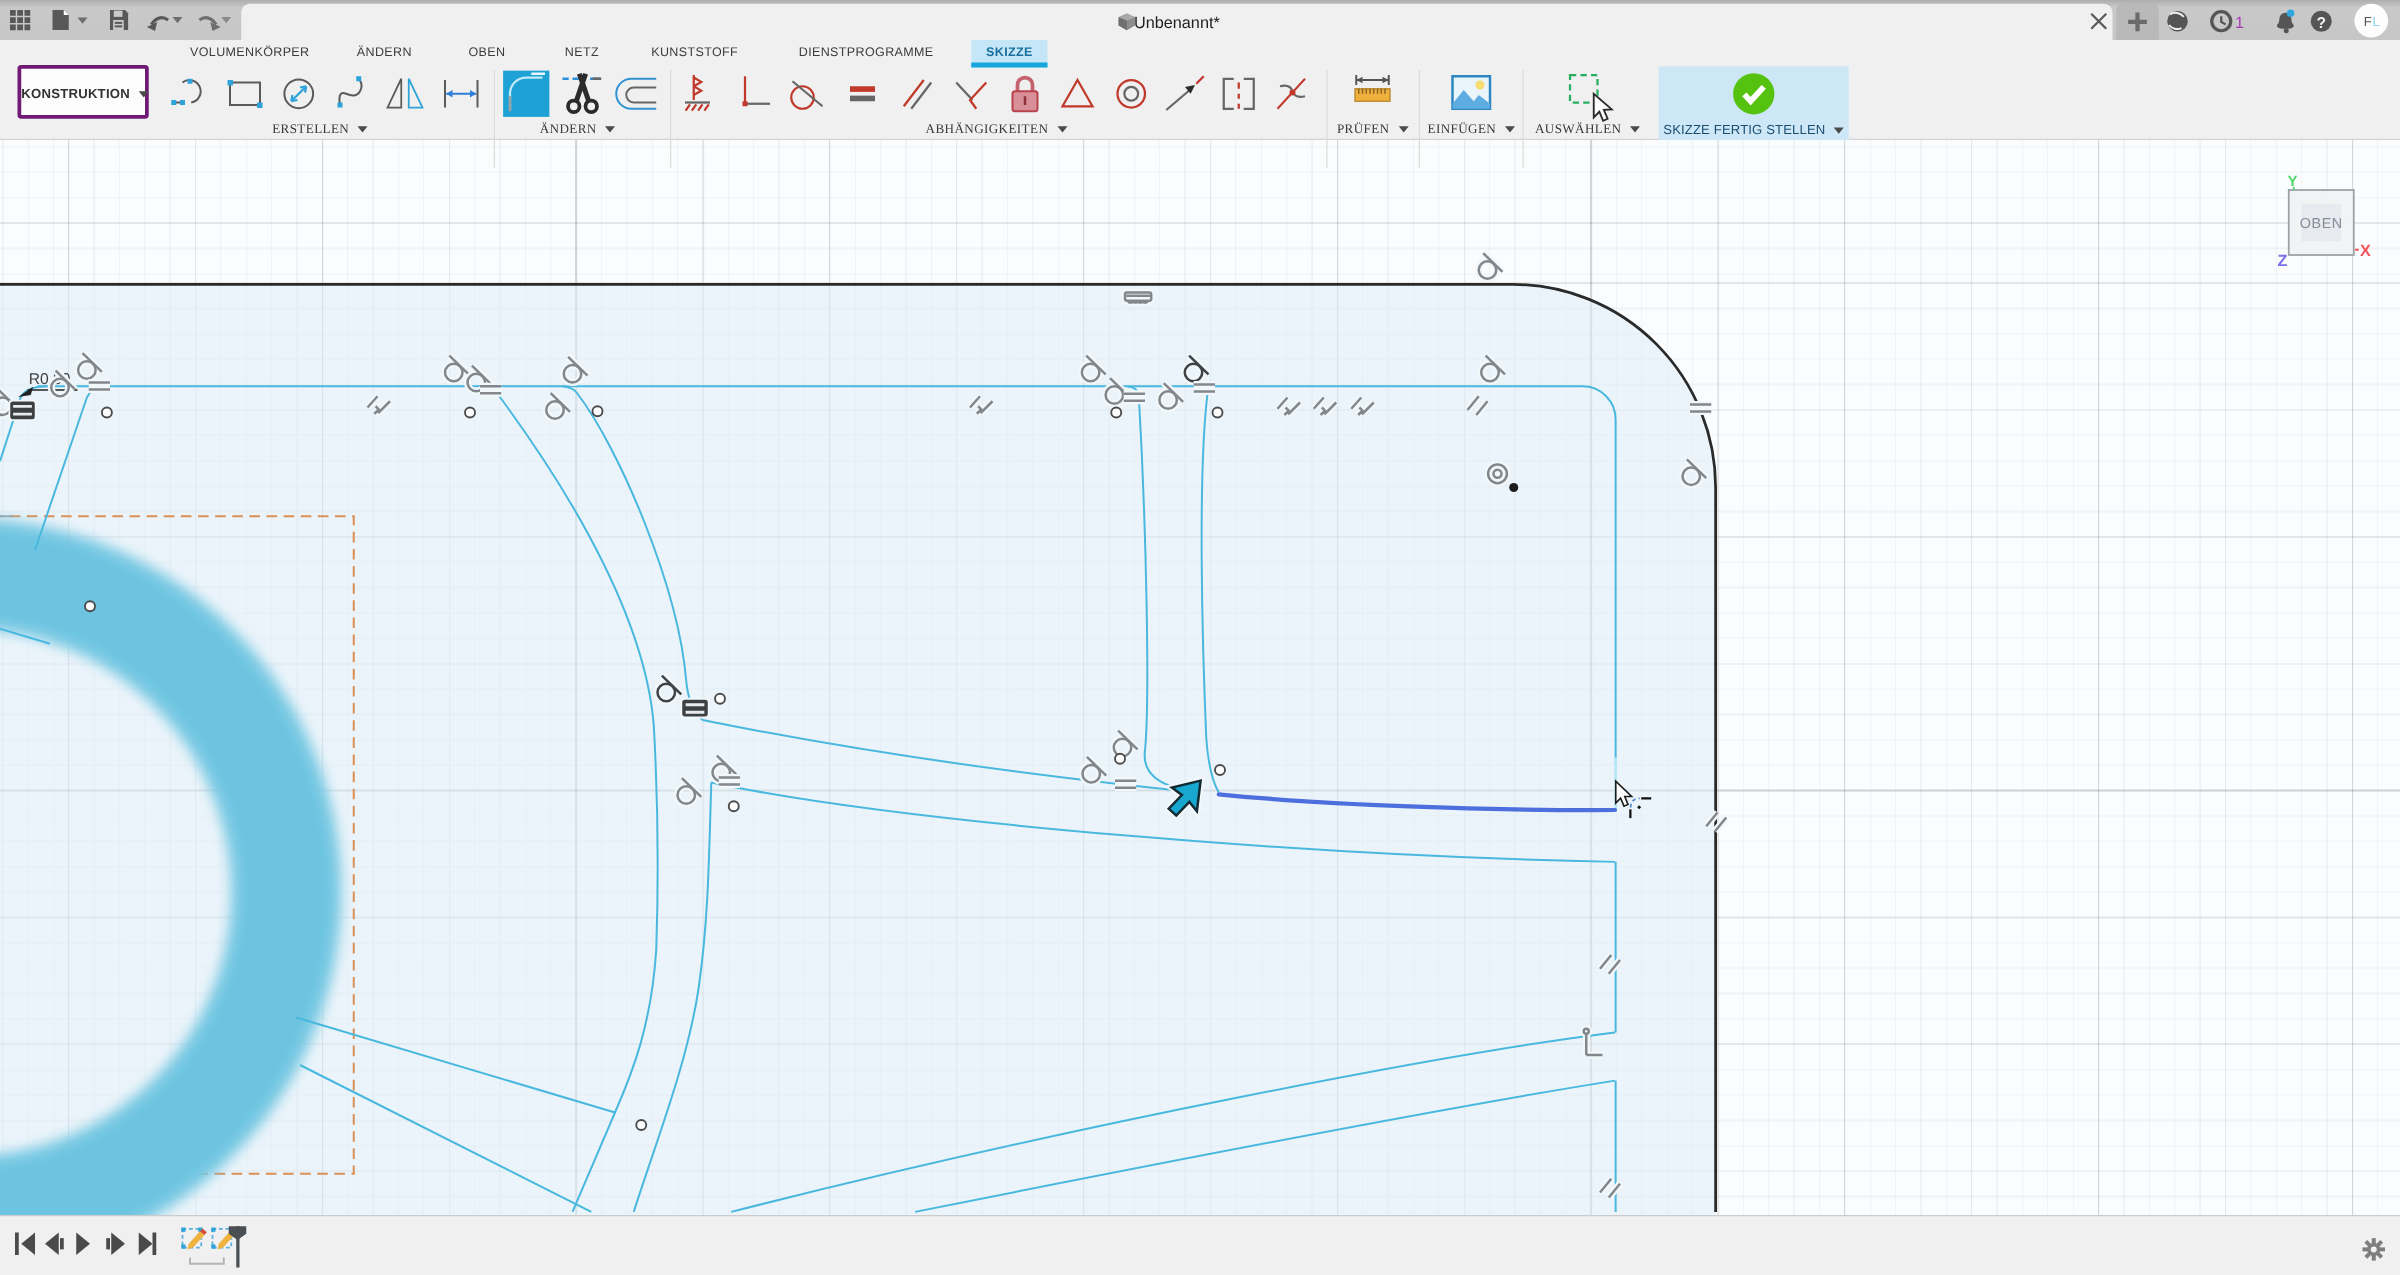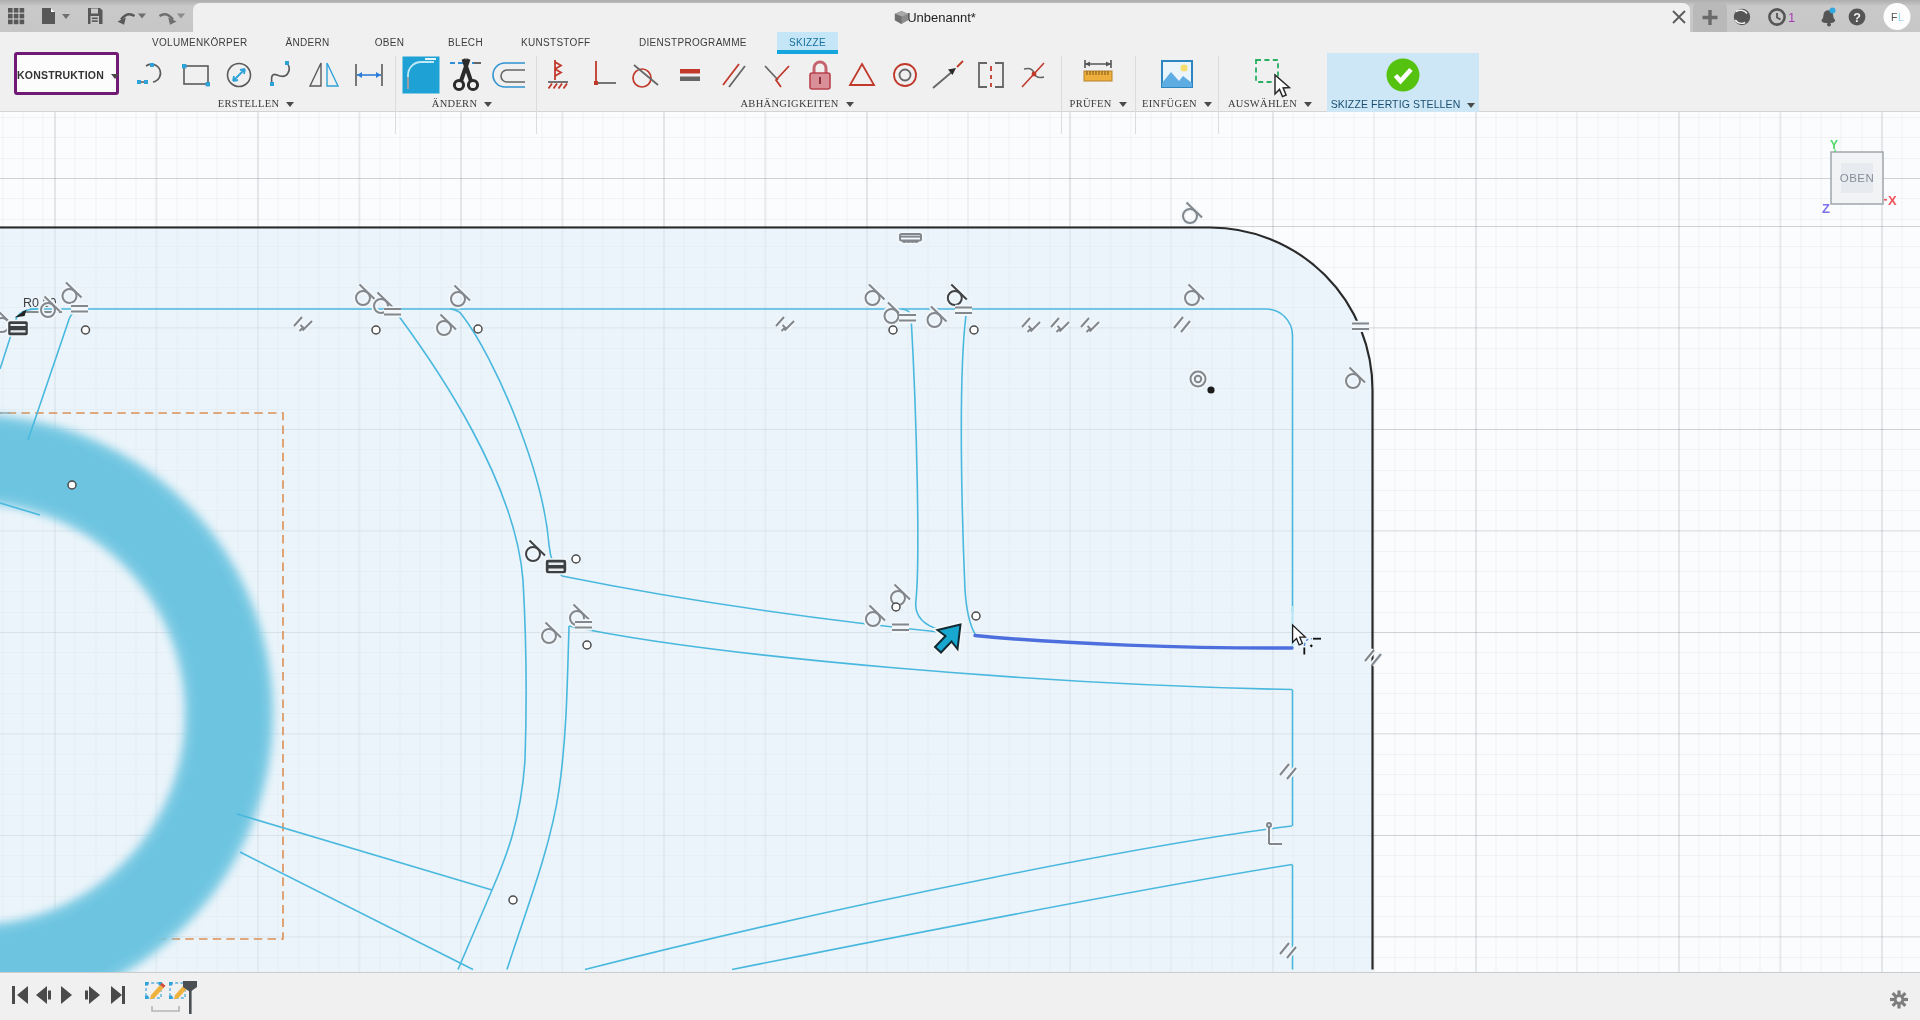--- a/index.html
+++ b/index.html
@@ -7,21 +7,21 @@
 
 #titlebar{position:absolute;left:0;top:0;width:1920px;height:32px;background:linear-gradient(#aeaeae 0px,#b6b6b6 2px,#c9c9c9 6px,#c6c6c6 32px);}
 #doctab{position:absolute;left:193px;top:3px;width:1497px;height:29px;background:#f0f0f0;border-radius:7px 7px 0 0;}
 #doctitle{position:absolute;left:0;top:0;width:100%;height:29px;text-align:center;font-size:13px;color:#222;line-height:30px;}
 .tbico{position:absolute;top:0;height:32px;}
 
 #ribbon{position:absolute;left:0;top:32px;width:1920px;height:80px;background:#f0f0f0;border-bottom:1px solid #d4d4d4;box-sizing:border-box;}
 .rtab{position:absolute;top:5px;height:17px;font-size:10px;letter-spacing:.3px;color:#3c3c3c;}
 #skztab{position:absolute;left:777px;top:0px;width:61px;height:22px;background:#c5e6f6;}
 #skzline{position:absolute;left:777px;top:18px;width:61px;height:4px;background:#16a5dc;}
-#skztxt{position:absolute;left:777px;top:5px;width:61px;text-align:center;font-size:10px;letter-spacing:.3px;color:#166f9e;font-weight:normal;}
+#skztxt{position:absolute;left:777px;top:5px;width:61px;text-align:center;font-size:10px;letter-spacing:.3px;color:#166f9e;font-weight:bold;}
 #konstr{position:absolute;left:14px;top:20px;width:105px;height:43px;background:#fcfcfc;border:3px solid #701a75;border-radius:3px;box-sizing:border-box;text-align:center;font-size:10.5px;font-weight:bold;color:#333;line-height:41px;letter-spacing:.2px;white-space:nowrap;}
 .glabel{position:absolute;top:66px;font-size:10.5px;letter-spacing:.3px;color:#3a3a3a;text-align:center;white-space:nowrap;font-family:Liberation Serif, serif;}
 .vsep{position:absolute;top:24px;height:78px;width:1px;background:#dcdcdc;}
 .car{display:inline-block;width:0;height:0;border-left:4px solid transparent;border-right:4px solid transparent;border-top:5px solid #4a4a4a;margin-left:4px;vertical-align:middle;}
 #finishbtn{position:absolute;left:1327px;top:21px;width:152px;height:59px;background:#cde7f7;}
 #finishlbl{position:absolute;left:1327px;top:66px;width:152px;text-align:center;font-size:10.5px;letter-spacing:.1px;color:#1b4f72;white-space:nowrap;}
 
 #canvas{position:absolute;left:0;top:112px;width:1920px;height:860px;background:
  repeating-linear-gradient(to right, rgba(60,70,80,0.12) 0 1px, transparent 1px 203px),
  repeating-linear-gradient(to bottom, rgba(60,70,80,0.12) 0 1px, transparent 1px 203px),
@@ -393,21 +393,21 @@
   <circle cx="237" cy="16.5" r="13.5" fill="#fdfdfd"></circle>
   <text x="231" y="21" font-size="10.5" fill="#555">F</text>
   <text x="238" y="21" font-size="10.5" fill="#8fd4ef">L</text>
  </g>
 </svg>
 </div>
 <div id="ribbon">
 <div class="rtab" style="left:152px;width:89px;text-align:center">VOLUMENKÖRPER</div>
 <div class="rtab" style="left:285px;width:45px;text-align:center">ÄNDERN</div>
 <div class="rtab" style="left:373px;width:33px;text-align:center">OBEN</div>
-<div class="rtab" style="left:446px;width:39px;text-align:center">BLECH</div>
+<div class="rtab" style="left:446px;width:39px;text-align:center">NETZ</div>
 <div class="rtab" style="left:521px;width:67px;text-align:right">KUNSTSTOFF</div>
 <div class="rtab" style="left:639px;width:103px;text-align:center">DIENSTPROGRAMME</div>
 <div id="skztab"></div>
       <div id="skztxt">SKIZZE</div>
       <div id="skzline"></div>
 <div id="konstr">KONSTRUKTION <span class="car"></span></div>
 <div class="vsep" style="left:395px"></div>
 <div class="vsep" style="left:536px"></div>
 <div class="vsep" style="left:1061px"></div>
 <div class="vsep" style="left:1135px"></div>

